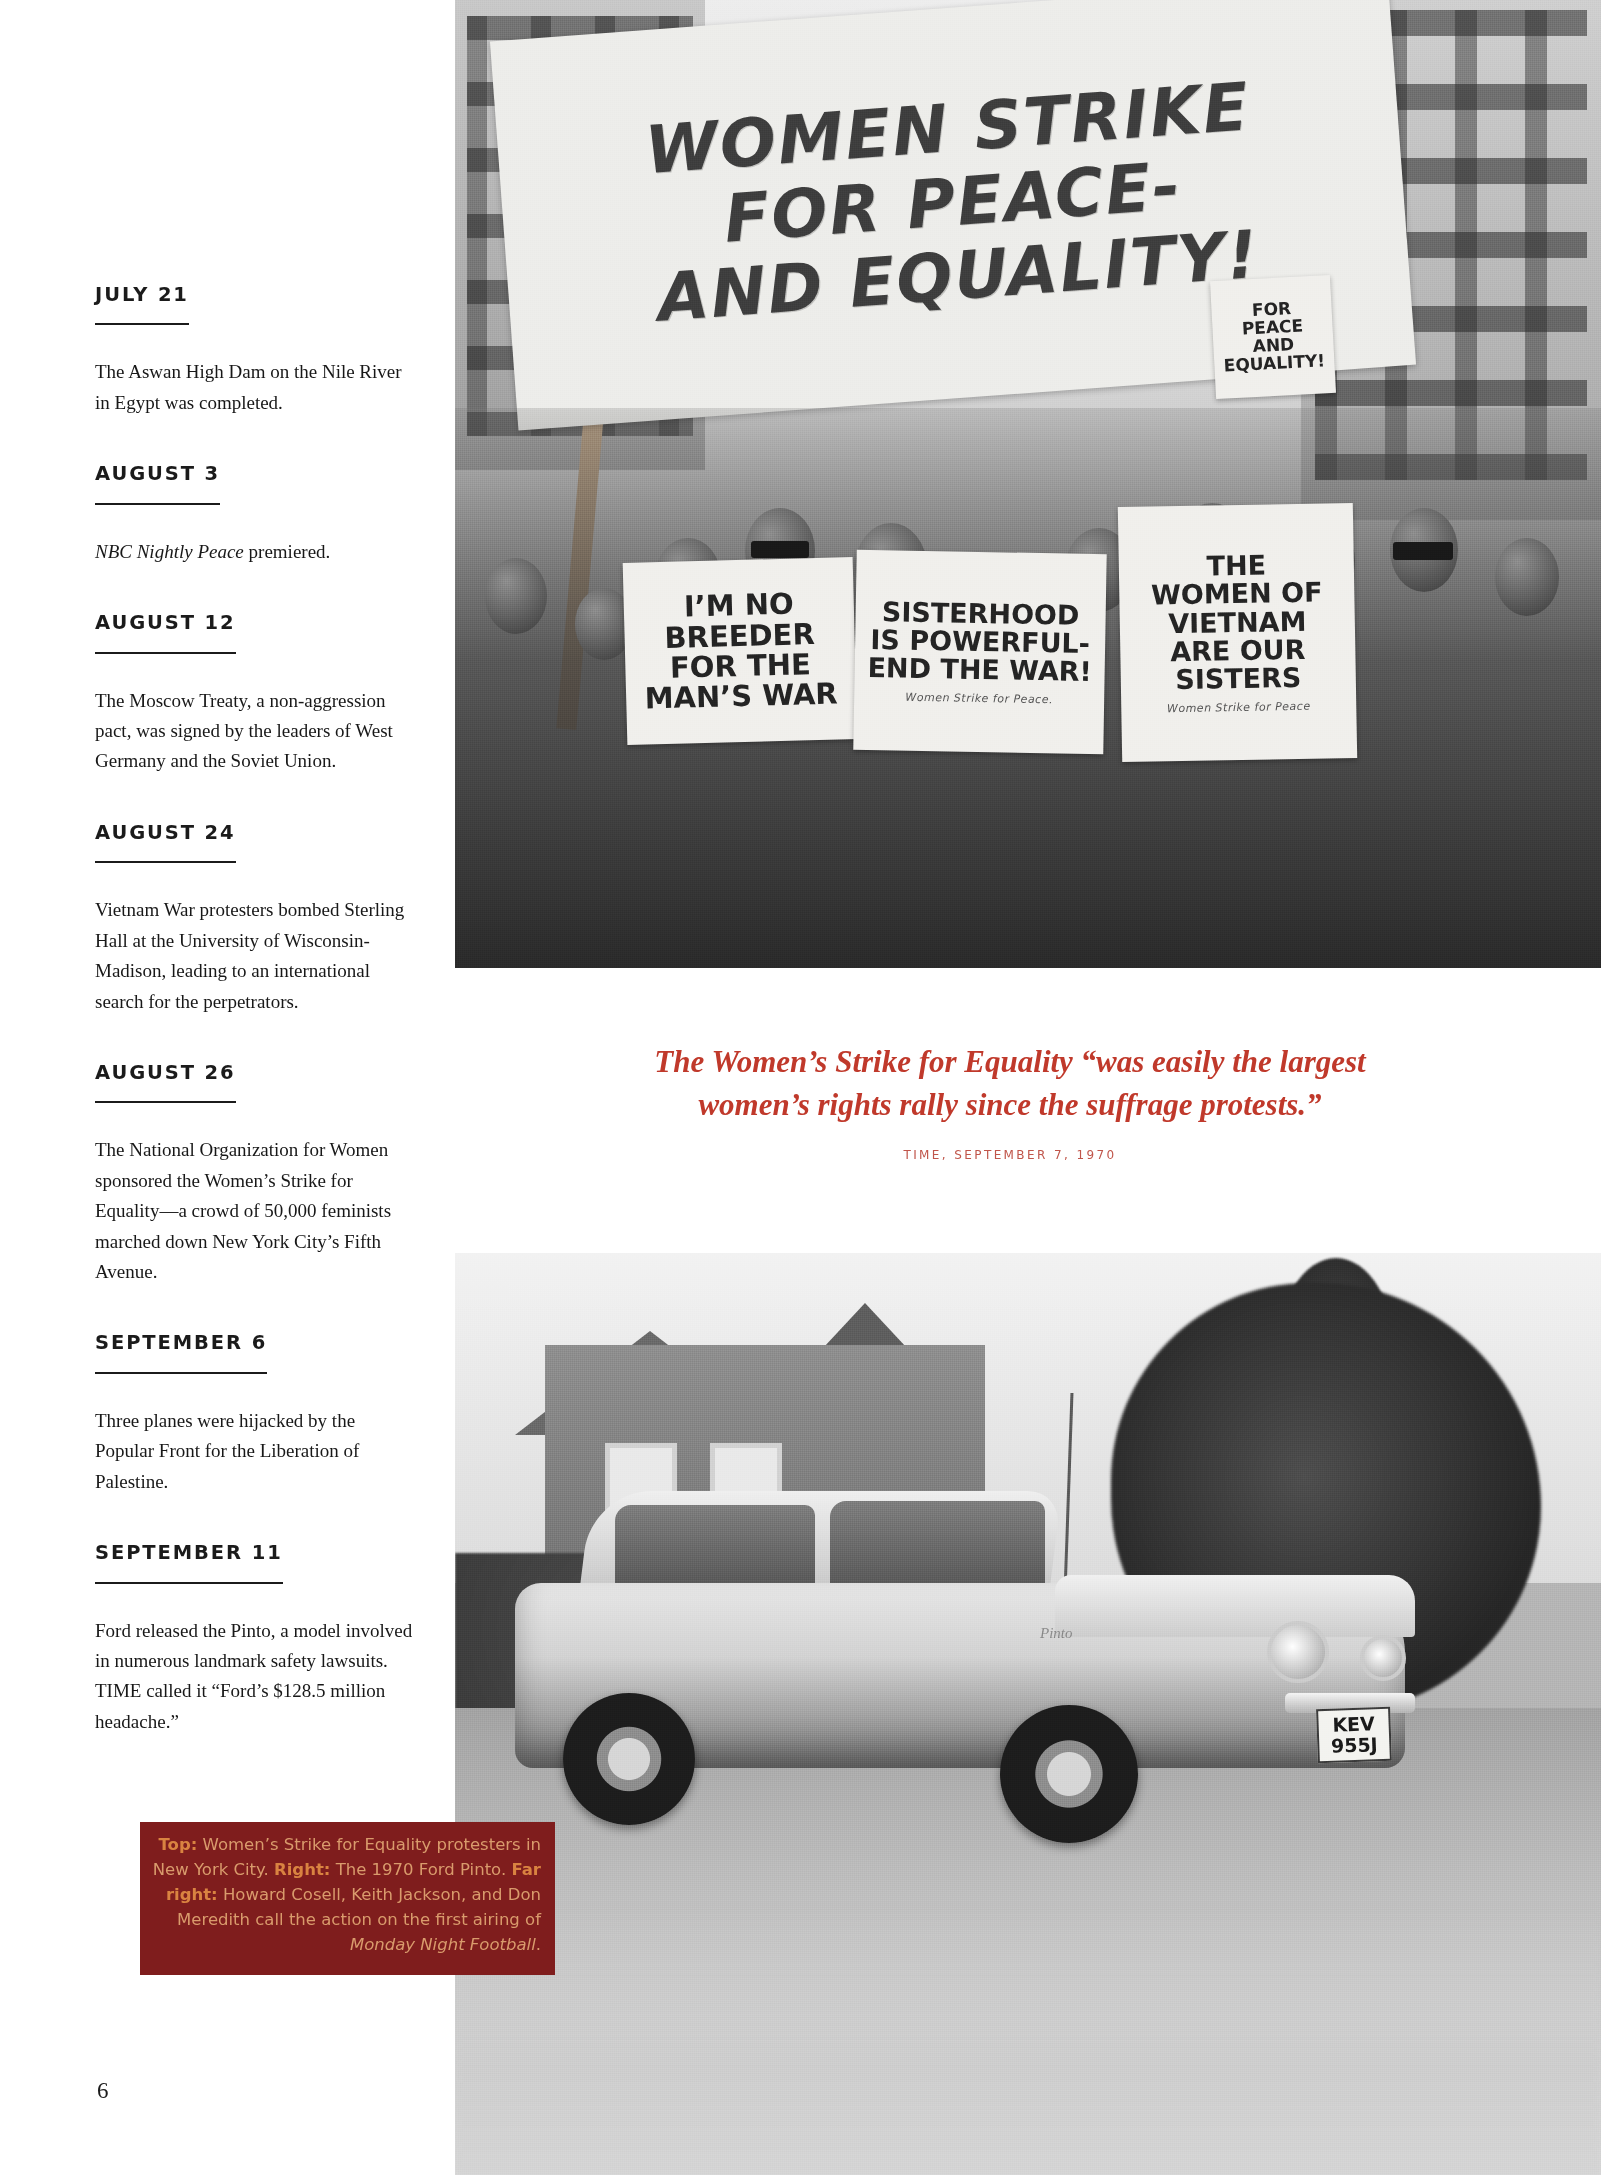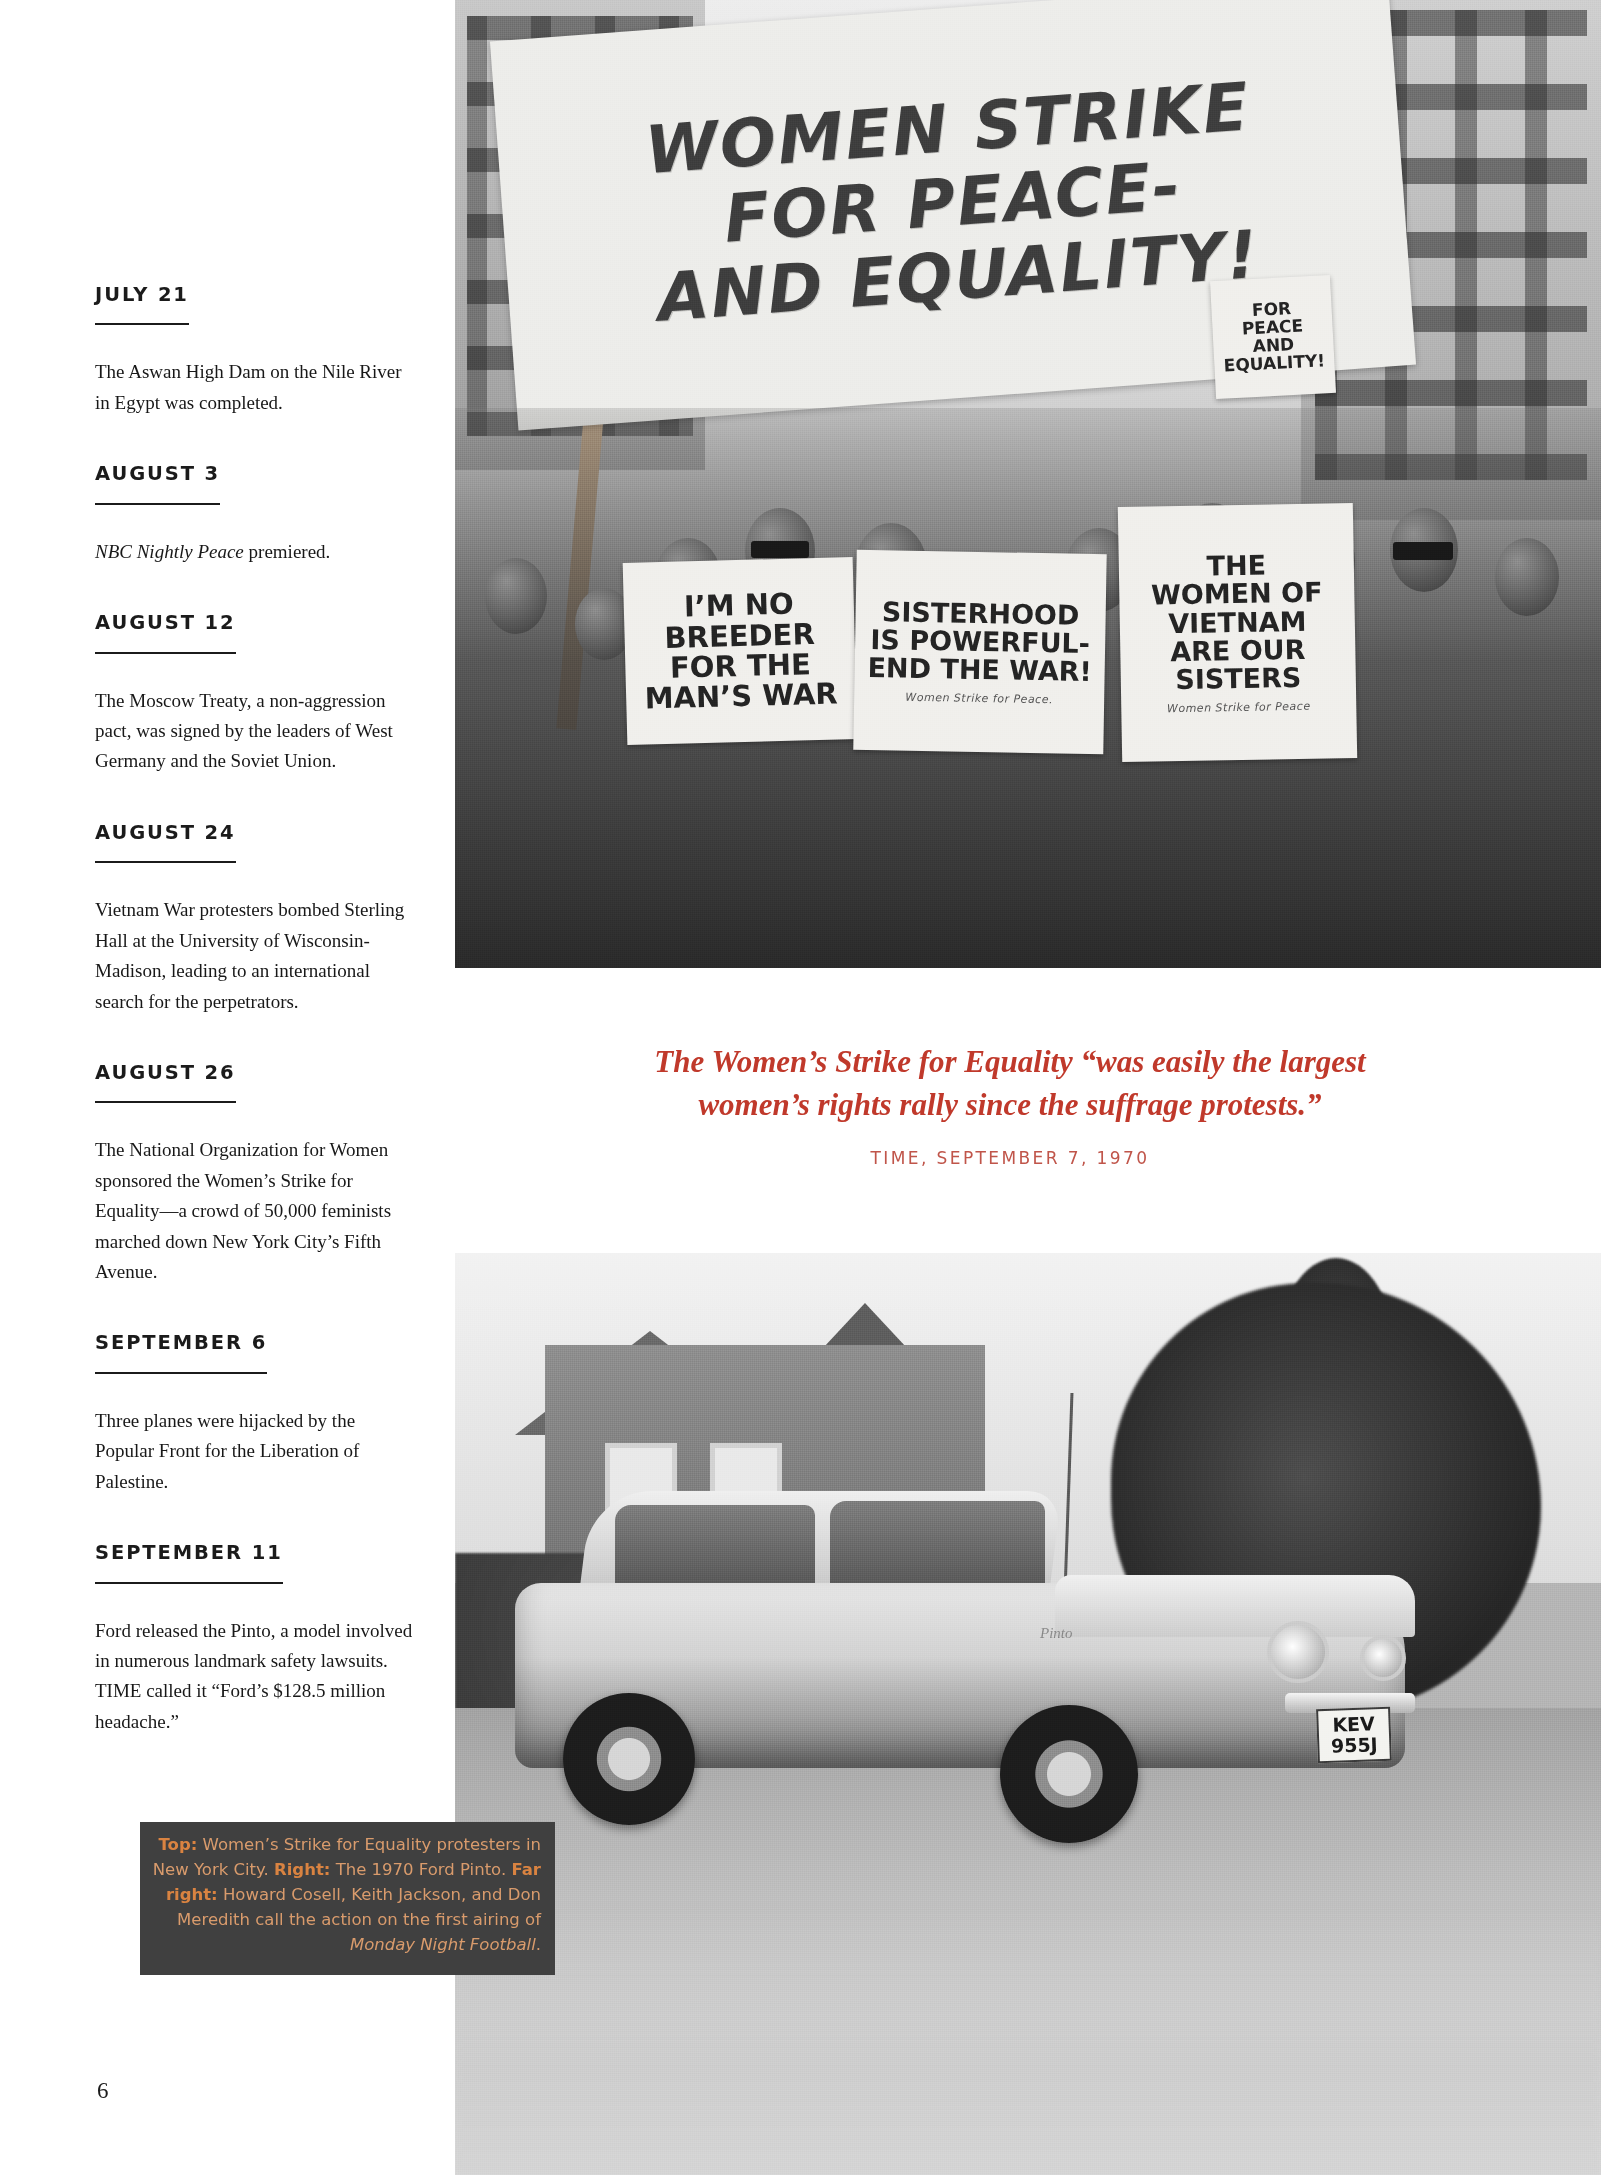--- a/index.html
+++ b/index.html
@@ -158,21 +158,21 @@
   .pq-text {
     font-family: "Liberation Serif", "DejaVu Serif", serif;
     font-weight: 700;
     font-size: 31px;
     line-height: 43px;
     color: #c0392b;
     font-style: italic;
   }
   .pq-attr {
     font-family: "DejaVu Sans", "Liberation Sans", sans-serif;
-    font-size: 17px;
+    font-size: 12px;
     letter-spacing: 2.4px;
     color: #c0554a;
     margin-top: 22px;
     text-transform: uppercase;
   }
 
   
   .photo-bottom {
     position: absolute;
     left: 455px; top: 1253px;
@@ -284,21 +284,21 @@
     position: absolute; left: 585px; top: 372px;
     font-family: "Liberation Serif", serif; font-style: italic;
     font-size: 15px; color: #8a8a8a;
   }
 
   
   .caption-box {
     position: absolute;
     left: 140px; top: 1822px;
     width: 415px;
-    background: #404040;
+    background: #7f1d1d;
     padding: 10px 14px 18px 0;
     text-align: right;
     font-family: "DejaVu Sans", "Liberation Sans", sans-serif;
     font-size: 16.5px;
     line-height: 25px;
     color: #d99b6c;
     z-index: 5;
   }
   .caption-box b { color: #d98341; font-weight: 700; }
   .caption-box i { font-style: italic; }

